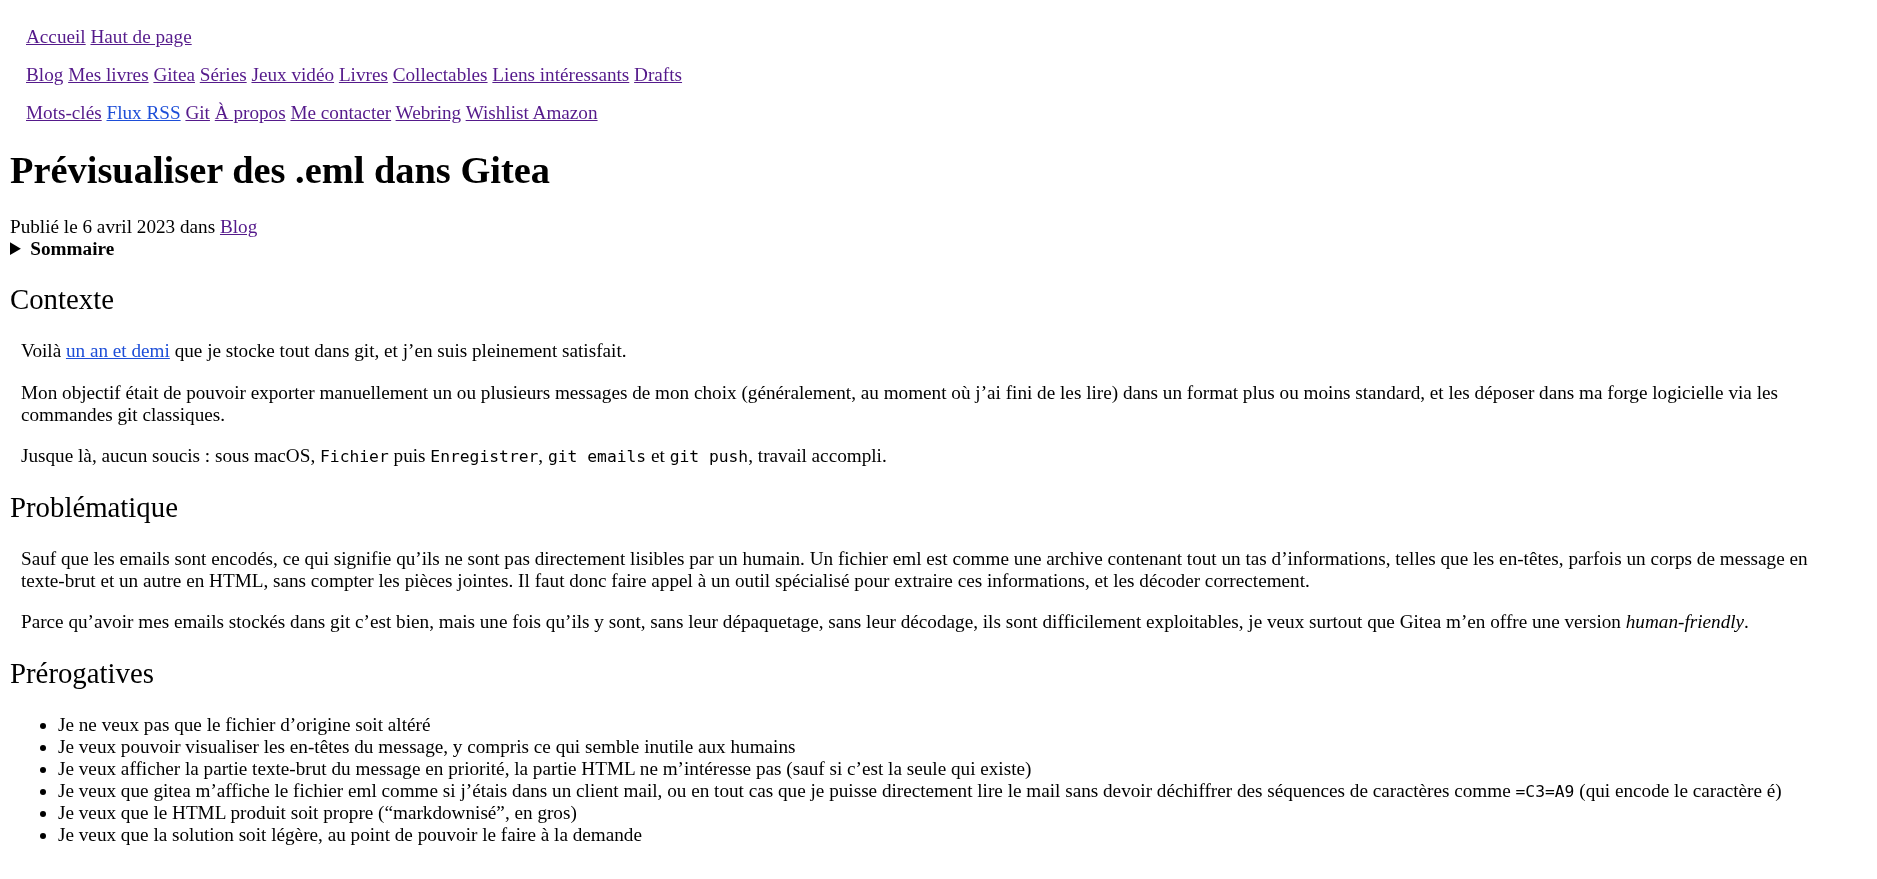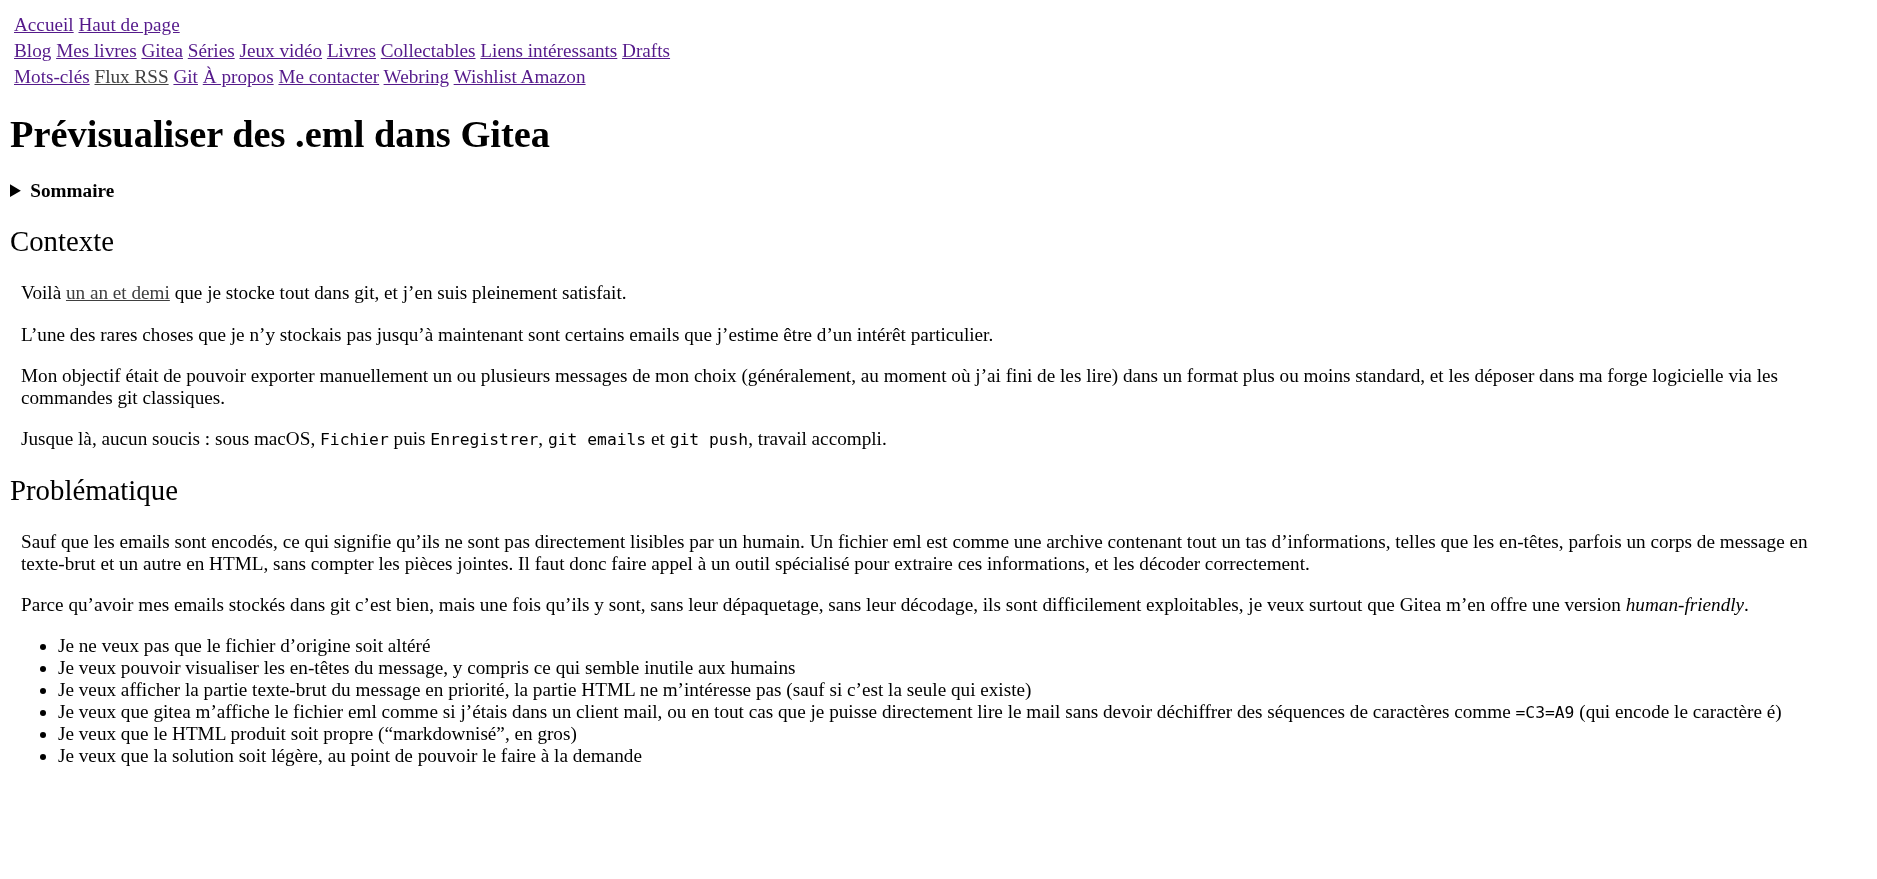--- a/index.html
+++ b/index.html
@@ -11,24 +11,24 @@
     font-family: "Liberation Serif", serif;
     font-size: 19.2px;
     line-height: normal;
   }
   a {
     color: #551A8B;
     text-decoration: underline;
     cursor: pointer;
   }
   a.new {
-    color: #404040;
+    color: #1d4ed8;
   }
   .nav-row {
-    margin: 4px;
+    margin: 16px;
   }
   h1 {
     font-size: 2em;
     font-weight: bold;
     margin: 0.62em 0 0.62em 0;
   }
   h2 {
     font-size: 1.5em;
     font-weight: normal;
     margin: 0.83em 0;
@@ -68,40 +68,41 @@
 
 <nav>
   <div class="nav-row"><a href="#">Accueil</a> <a href="#">Haut de page</a></div>
   <div class="nav-row"><a href="#">Blog</a> <a href="#">Mes livres</a> <a href="#">Gitea</a> <a href="#">Séries</a> <a href="#">Jeux vidéo</a> <a href="#">Livres</a> <a href="#">Collectables</a> <a href="#">Liens intéressants</a> <a href="#">Drafts</a></div>
   <div class="nav-row"><a href="#">Mots-clés</a> <a href="#" class="new">Flux RSS</a> <a href="#">Git</a> <a href="#">À propos</a> <a href="#">Me contacter</a> <a href="#">Webring</a> <a href="#">Wishlist Amazon</a></div>
 </nav>
 
 <main>
   <h1>Prévisualiser des .eml dans Gitea</h1>
 
+  <p class="meta">Publié le 6 avril 2023 dans <a href="#">Blog</a></p>
 
   <details>
     <summary>Sommaire</summary>
   </details>
 
   <section>
     <h2>Contexte</h2>
     <p>Voilà <a href="#" class="new">un an et demi</a> que je stocke tout dans git, et j’en suis pleinement satisfait.</p>
-    <p>L’une des rares choses que je n’y stockais pas jusqu’à maintenant sont certains emails que j’estime être d’un intérêt particulier.</p>
     <p>Mon objectif était de pouvoir exporter manuellement un ou plusieurs messages de mon choix (généralement, au moment où j’ai fini de les lire) dans un format plus ou moins standard, et les déposer dans ma forge logicielle via les commandes git classiques.</p>
     <p>Jusque là, aucun soucis : sous macOS, <code>Fichier</code> puis <code>Enregistrer</code>, <code>git emails</code> et <code>git push</code>, travail accompli.</p>
   </section>
 
   <section>
     <h2>Problématique</h2>
     <p>Sauf que les emails sont encodés, ce qui signifie qu’ils ne sont pas directement lisibles par un humain. Un fichier eml est comme une archive contenant tout un tas d’informations, telles que les en-têtes, parfois un corps de message en texte-brut et un autre en HTML, sans compter les pièces jointes. Il faut donc faire appel à un outil spécialisé pour extraire ces informations, et les décoder correctement.</p>
     <p>Parce qu’avoir mes emails stockés dans git c’est bien, mais une fois qu’ils y sont, sans leur dépaquetage, sans leur décodage, ils sont difficilement exploitables, je veux surtout que Gitea m’en offre une version <em>human-friendly</em>.</p>
   </section>
 
   <section>
+    <h2>Prérogatives</h2>
     <ul>
         <li>Je ne veux pas que le fichier d’origine soit altéré</li>
         <li>Je veux pouvoir visualiser les en-têtes du message, y compris ce qui semble inutile aux humains</li>
         <li>Je veux afficher la partie texte-brut du message en priorité, la partie HTML ne m’intéresse pas (sauf si c’est la seule qui existe)</li>
         <li>Je veux que gitea m’affiche le fichier eml comme si j’étais dans un client mail, ou en tout cas que je puisse directement lire le mail sans devoir déchiffrer des séquences de caractères comme <code>=C3=A9</code> (qui encode le caractère é)</li>
         <li>Je veux que le HTML produit soit propre (“markdownisé”, en gros)</li>
         <li>Je veux que la solution soit légère, au point de pouvoir le faire à la demande</li>
       </ul>
   </section>
 </main>

